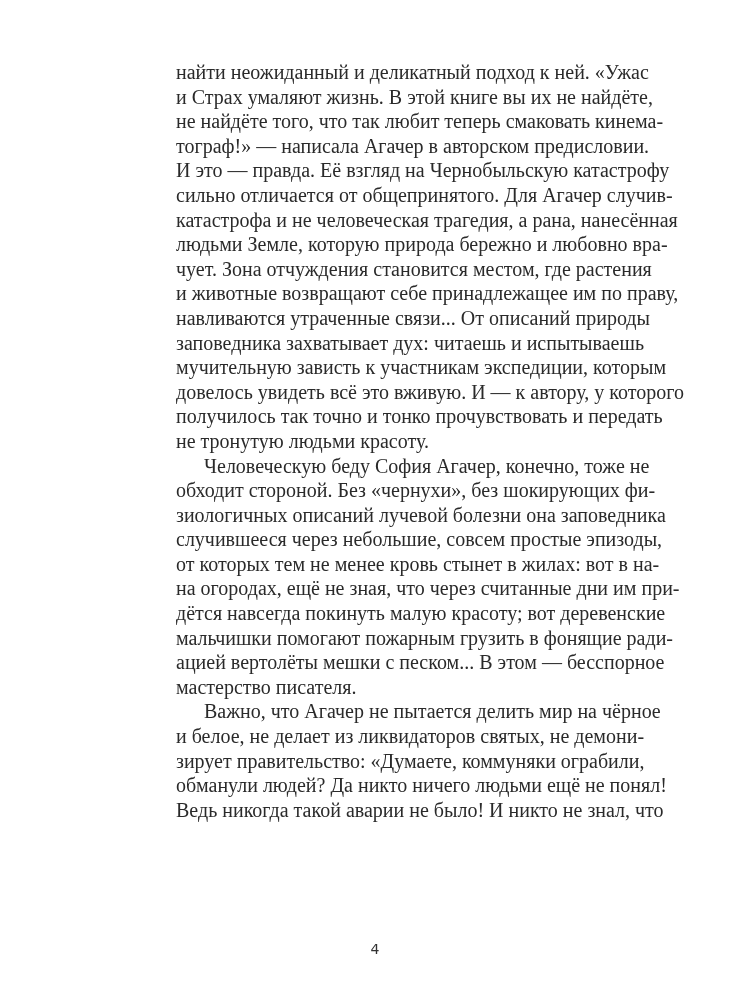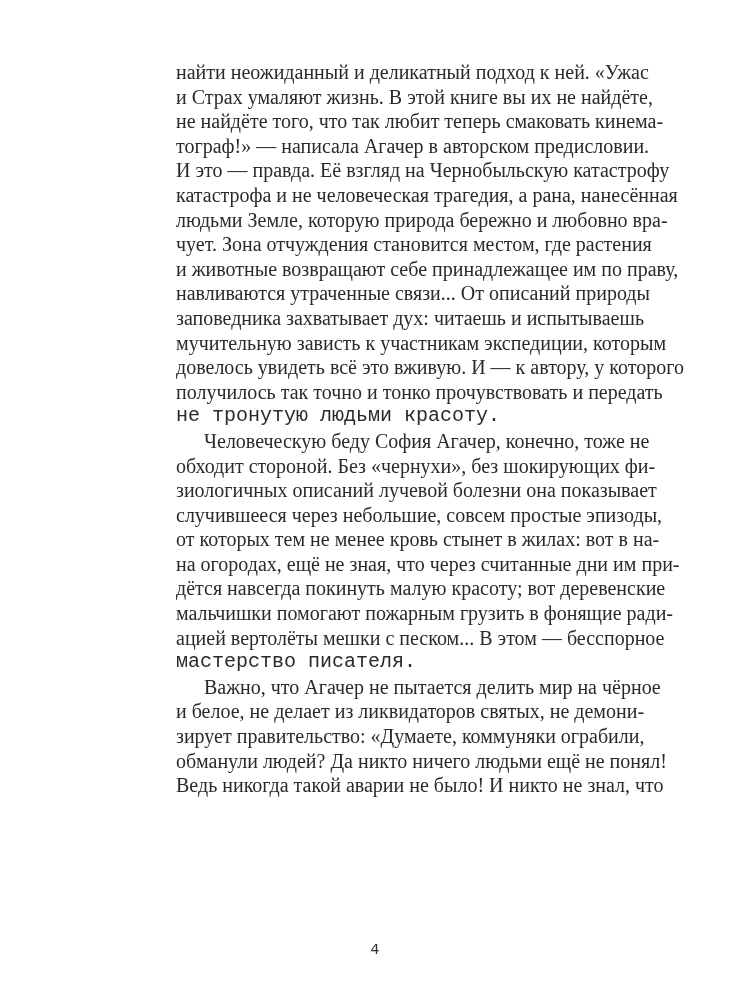--- a/index.html
+++ b/index.html
@@ -27,21 +27,20 @@
       line-height: 24.6px;
       font-size: 20px;
       white-space: nowrap;
       text-align: justify;
       text-align-last: justify;
       overflow: visible;
       margin-left: 46px;
     }
     .line.last {
       text-align-last: left;
-      font-family: Liberation Mono, monospace;
     }
     .line.indent {
       padding-left: 28px;
     }
     .page-number {
       position: absolute;
       left: 0;
       width: 750px;
       top: 941px;
       text-align: center;
@@ -54,36 +53,37 @@
 <body>
 
 <div class="page">
 
   <div class="paragraph">
     <span class="line">найти неожиданный и деликатный подход к ней. «Ужас</span>
     <span class="line">и Страх умаляют жизнь. В этой книге вы их не найдёте,</span>
     <span class="line">не найдёте того, что так любит теперь смаковать кинема-</span>
     <span class="line">тограф!» — написала Агачер в авторском предисловии.</span>
     <span class="line">И это — правда. Её взгляд на Чернобыльскую катастрофу</span>
+    <span class="line">сильно отличается от общепринятого. Для Агачер случив-</span>
     <span class="line">катастрофа и не человеческая трагедия, а рана, нанесённая</span>
     <span class="line">людьми Земле, которую природа бережно и любовно вра-</span>
     <span class="line">чует. Зона отчуждения становится местом, где растения</span>
     <span class="line">и животные возвращают себе принадлежащее им по праву,</span>
     <span class="line">навливаются утраченные связи... От описаний природы</span>
     <span class="line">заповедника захватывает дух: читаешь и испытываешь</span>
     <span class="line">мучительную зависть к участникам экспедиции, которым</span>
     <span class="line">довелось увидеть всё это вживую. И — к автору, у которого</span>
     <span class="line">получилось так точно и тонко прочувствовать и передать</span>
     <span class="line last">не тронутую людьми красоту.</span>
   </div>
 
   <div class="paragraph">
     <span class="line indent">Человеческую беду София Агачер, конечно, тоже не</span>
     <span class="line">обходит стороной. Без «чернухи», без шокирующих фи-</span>
-    <span class="line">зиологичных описаний лучевой болезни она показывает</span>
+    <span class="line">зиологичных описаний лучевой болезни она заповедника</span>
     <span class="line">случившееся через небольшие, совсем простые эпизоды,</span>
     <span class="line">от которых тем не менее кровь стынет в жилах: вот в на-</span>
     <span class="line">на огородах, ещё не зная, что через считанные дни им при-</span>
     <span class="line">дётся навсегда покинуть малую красоту; вот деревенские</span>
     <span class="line">мальчишки помогают пожарным грузить в фонящие ради-</span>
     <span class="line">ацией вертолёты мешки с песком... В этом — бесспорное</span>
     <span class="line last">мастерство писателя.</span>
   </div>
 
   <div class="paragraph">

